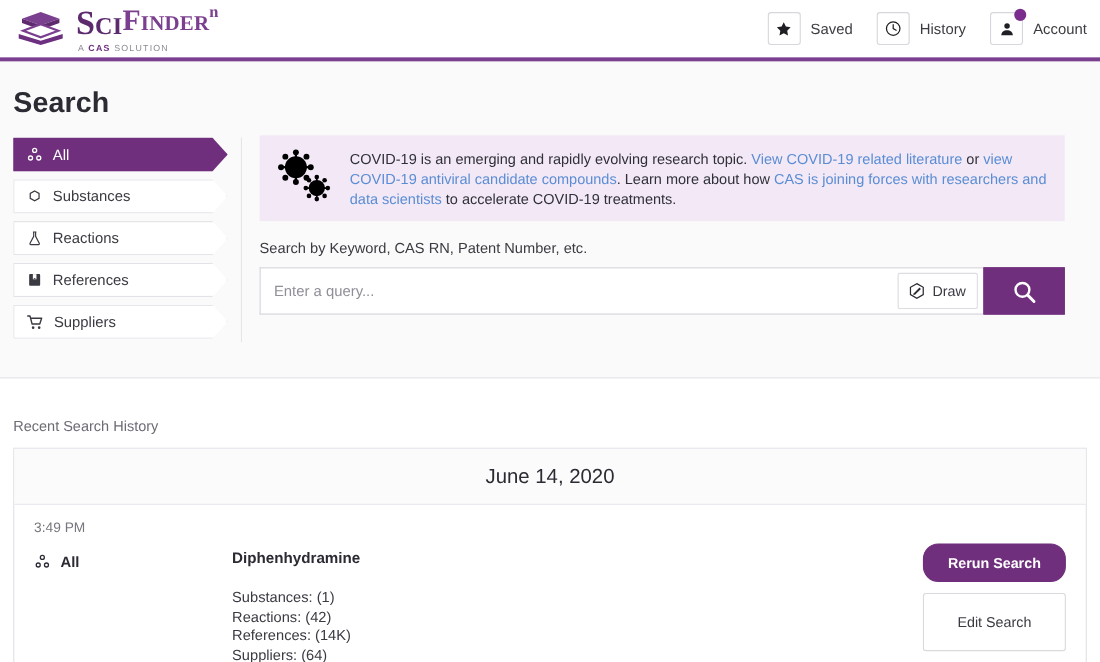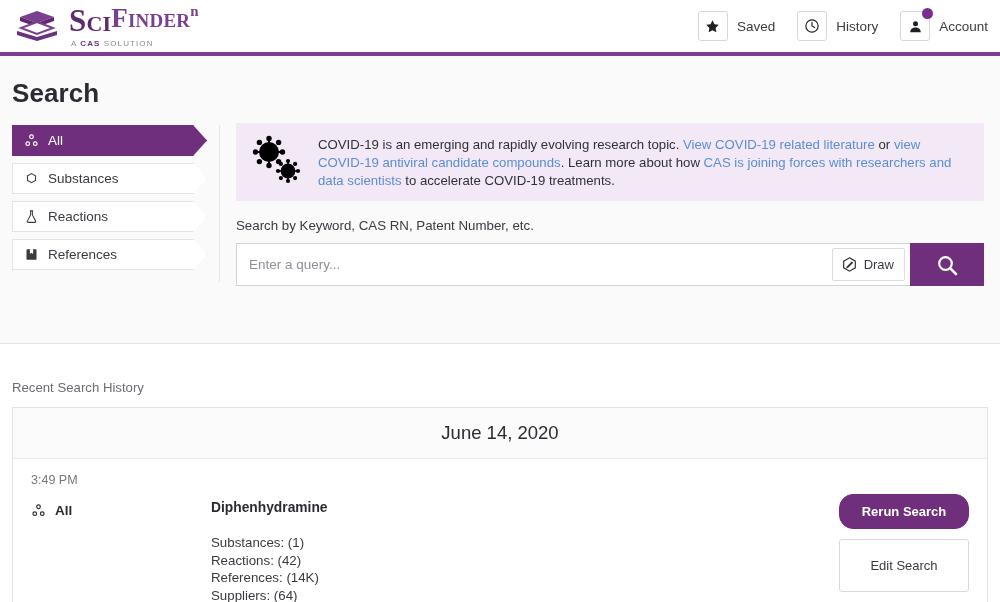--- a/index.html
+++ b/index.html
@@ -53,21 +53,21 @@
   .notif-dot {
     position: absolute; top: -4px; right: -4px;
     width: 11px; height: 11px; border-radius: 50%; background: #7b2d8e;
   }
   .header-rule { height: 4px; background: #7b3f8f; }
 
   
   .panel {
     background: #fafafa;
     border-bottom: 1px solid #e4e4e8;
-    padding: 22px 4px 0 12px;
+    padding: 22px 20px 0 12px;
     height: 288px;
   }
   .page-title {
     font-size: 26px; font-weight: bold; color: #2b2b33;
     margin: 0 0 14px 0; letter-spacing: .1px;
   }
   .panel-body { display: flex; }
 
   
   .sidebar { width: 195px; flex: none; padding-top: 2px; }
@@ -228,20 +228,28 @@
         </svg>
         <span>Reactions</span>
       </div>
       <div class="nav-item">
         <svg width="15" height="15" viewBox="0 0 24 24">
           <rect x="4" y="3.5" width="16" height="17" rx="1.4" fill="#3a3a42"></rect>
           <rect x="9.4" y="3.5" width="5.2" height="7.6" fill="#ffffff"></rect>
           <path d="M9.4 11.1l2.6-2 2.6 2z" fill="#3a3a42"></path>
         </svg>
         <span>References</span>
+      </div>
+      <div class="nav-item">
+        <svg width="16" height="16" viewBox="0 0 24 24">
+          <path d="M1.8 3.4h3.1l2.9 11h10.4l2.6-7.9H6.2" fill="none" stroke="#3a3a42" stroke-width="1.9" stroke-linejoin="round" stroke-linecap="round"></path>
+          <circle cx="9.2" cy="19.3" r="1.8" fill="#3a3a42"></circle>
+          <circle cx="17.4" cy="19.3" r="1.8" fill="#3a3a42"></circle>
+        </svg>
+        <span>Suppliers</span>
       </div>
     </div>
 
     <div class="divider-v"></div>
 
     <div class="content">
       <div class="covid">
         <svg class="covid-icon" viewBox="0 0 56 52">
           <g fill="#000000">
             <circle cx="21" cy="18" r="10"></circle>

